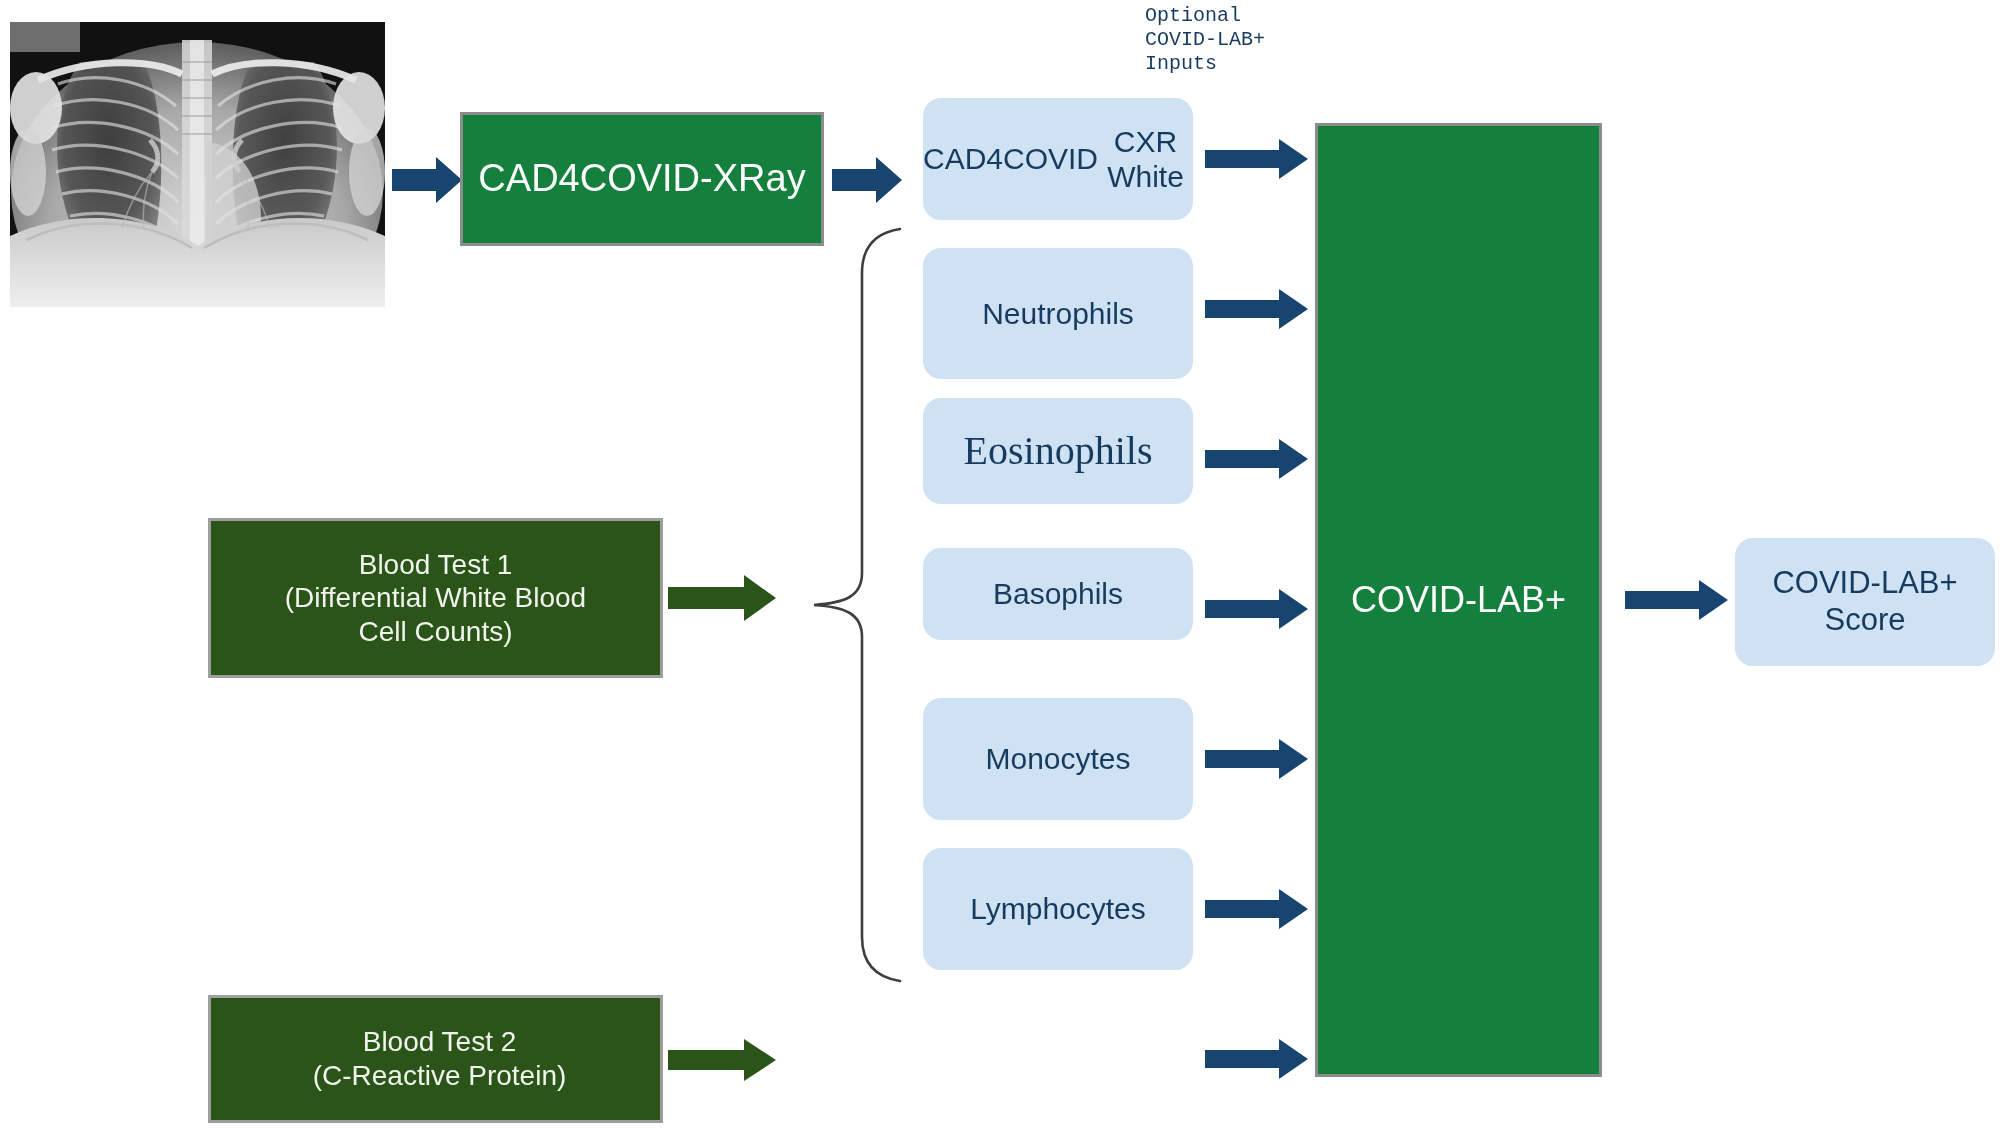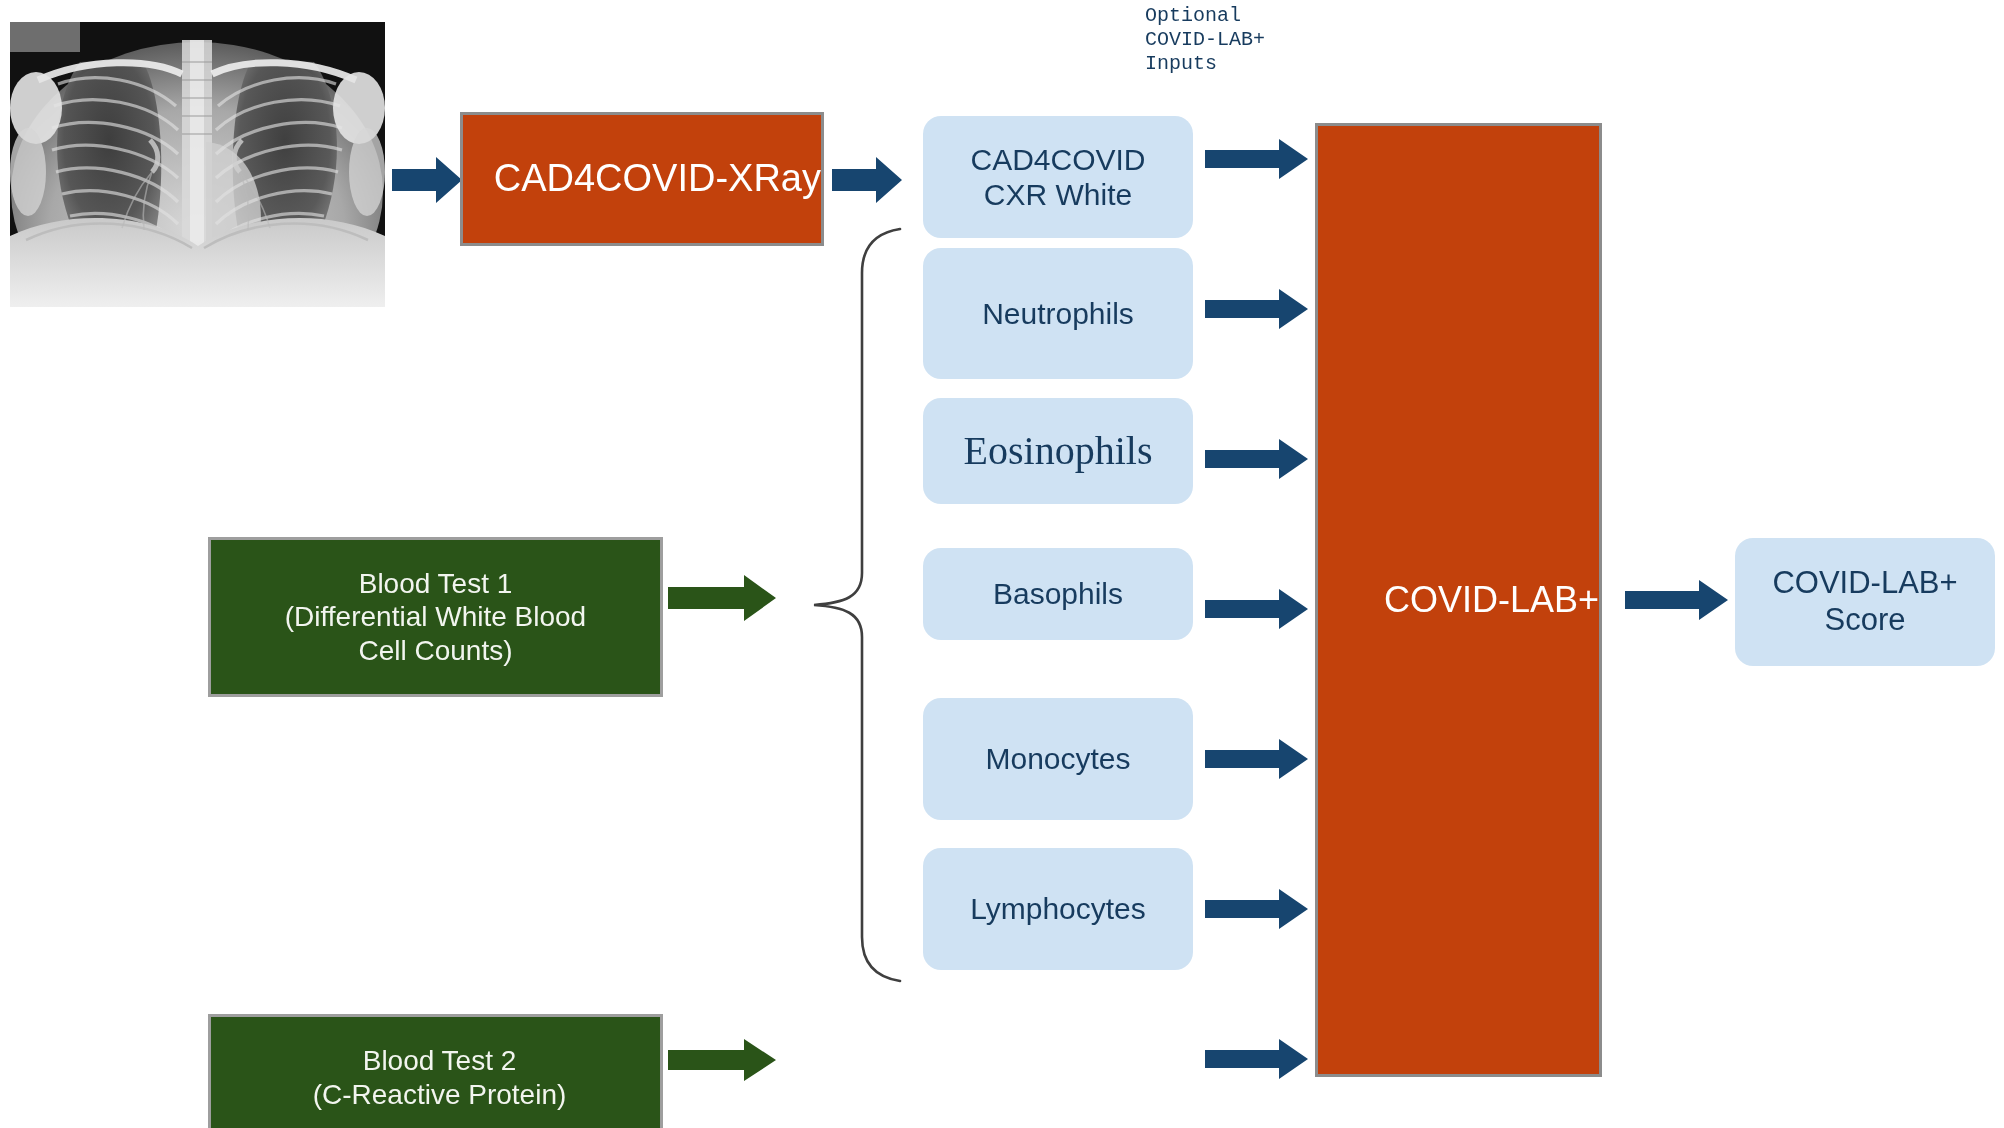--- a/index.html
+++ b/index.html
@@ -21,41 +21,40 @@
   #xray-image {
     left: 10px; top: 22px;
     width: 375px; height: 285px;
     background: #000;
     overflow: hidden;
   }
   #xray-image svg { display: block; }
 
   
   .navy-box {
-    background: #c2410c;
+    background: #15803d;
     border: 3px solid #8c8c8c;
     box-sizing: border-box;
     color: #ffffff;
     display: flex;
     align-items: center;
-    justify-content: flex-end;
+    justify-content: center;
     text-align: center;
     line-height: 1.15;
   }
   .green-box {
     background: #2a5418;
     border: 3px solid #9e9e9e;
     box-sizing: border-box;
     color: #f2f5ef;
     display: flex;
     align-items: center;
     justify-content: center;
     text-align: center;
     line-height: 1.2;
-    margin-top: 19px;
   }
   .lightblue-box {
     background: #cfe2f3;
     border-radius: 18px;
     color: #173b5e;
     display: flex;
     align-items: center;
     justify-content: center;
     text-align: center;
     line-height: 1.18;
@@ -183,21 +182,21 @@
   <svg class="abs arrow" style="left:832px; top:155px;" width="72" height="50">
     <path d="M0 14 L44 14 L44 2 L70 25 L44 48 L44 36 L0 36 Z" fill="#17456f"></path>
   </svg>
 
   <div class="abs" id="optional-inputs-label" style="left:1145px; top:4px; width:190px;">
     <span class="label-line">Optional</span>
     <span class="label-line">COVID-LAB+</span>
     <span class="label-line">Inputs</span>
   </div>
 
-  <div class="abs lightblue-box" style="left:923px; top:98px; width:270px; height:122px; font-size:30px; flex-direction:column;margin-top:18px;">
+  <div class="abs lightblue-box" style="left:923px; top:98px; width:270px; height:122px; font-size:30px; ">
     <span>CAD4COVID</span>
     <span>CXR White</span>
   </div>
 
   <div class="abs lightblue-box" style="left:923px; top:248px; width:270px; height:131px; font-size:30px;">
     <span>Neutrophils</span>
   </div>
 
   <div class="abs lightblue-box" style="left:923px; top:398px; width:270px; height:106px; font-size:40px;font-family:Liberation Serif, serif;">
     <span>Eosinophils</span>

